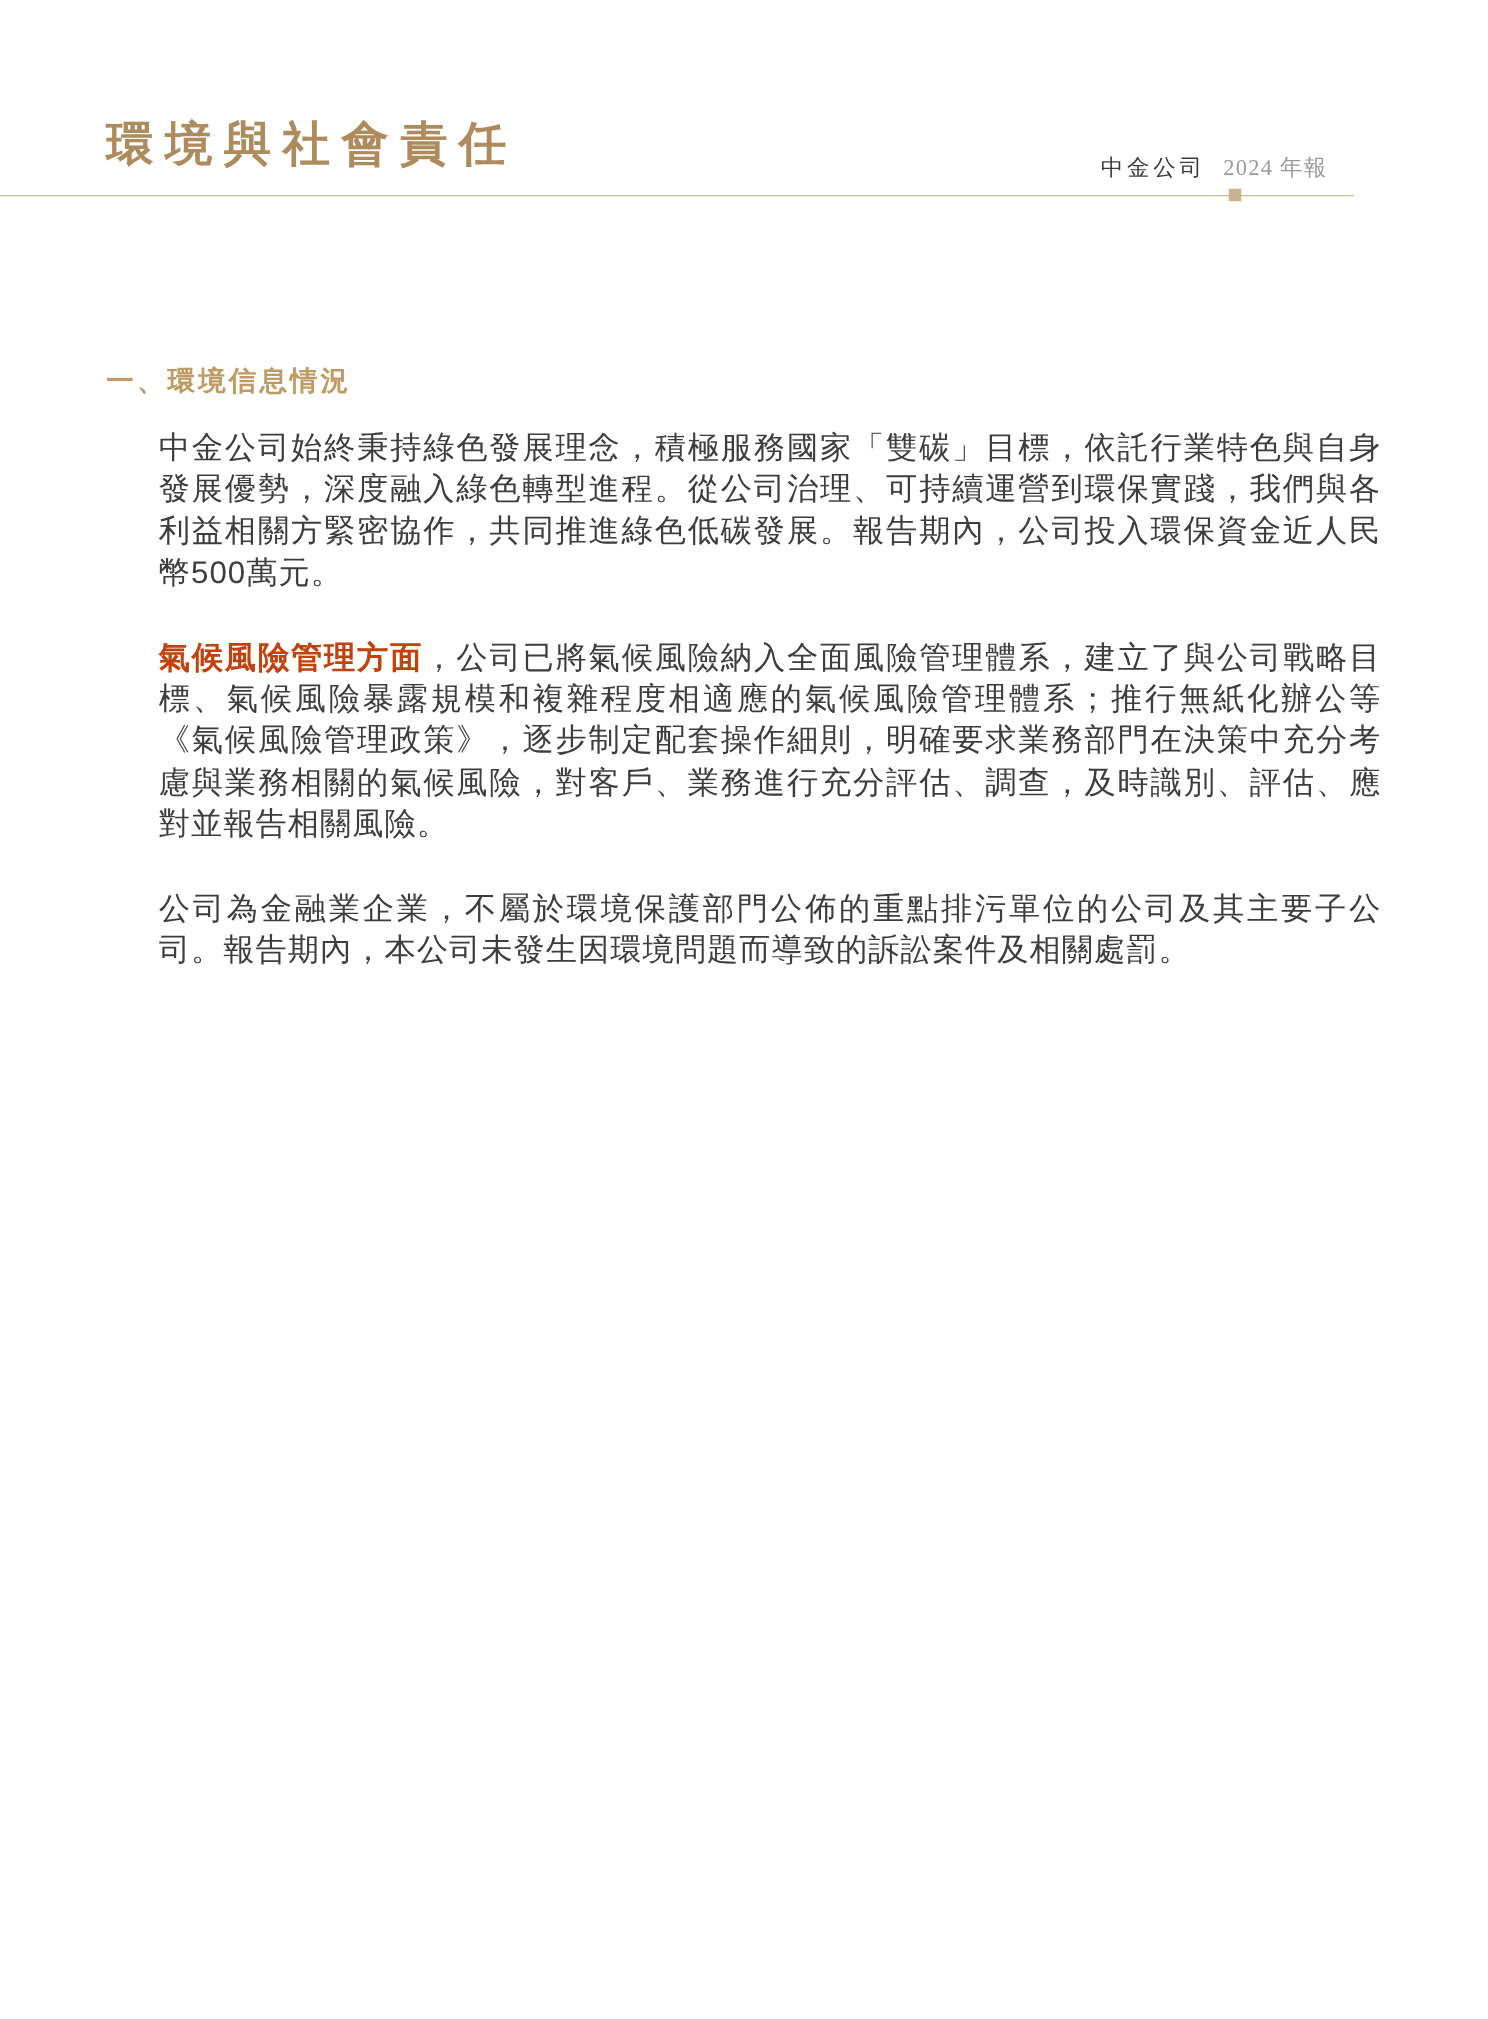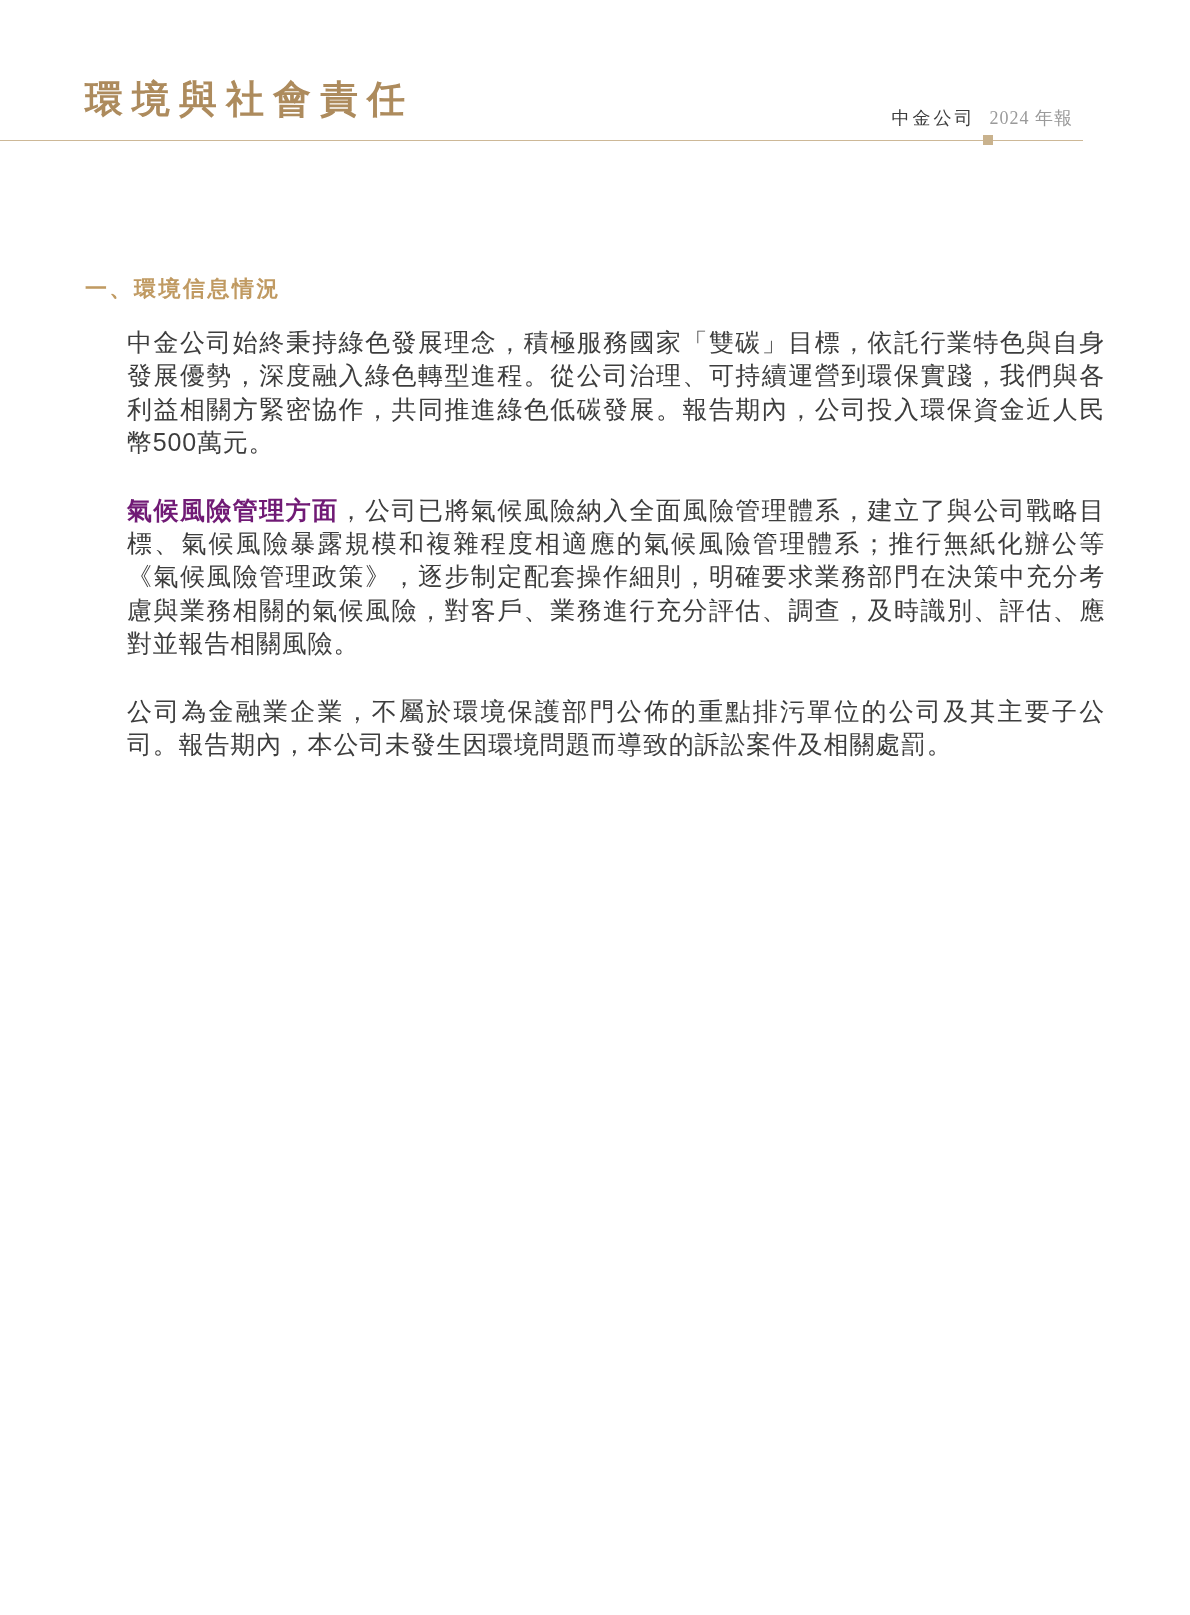--- a/index.html
+++ b/index.html
@@ -5,41 +5,41 @@
   * { margin: 0; padding: 0; box-sizing: border-box; }
   html, body { background: #ffffff; }
   body {
     font-family: "Liberation Sans", "DejaVu Sans", sans-serif;
     -webkit-font-smoothing: antialiased;
   }
   .page {
     position: relative;
     width: 1190px;
     height: 1337px;
-    margin: 0 auto;
+    margin: 16px auto;
     background: #ffffff;
     overflow: hidden;
   }
 
   
   .page-title {
     position: absolute;
     top: 74px;
     left: 85px;
     font-family: "Liberation Serif", "DejaVu Serif", serif;
     font-size: 38px;
     font-weight: 600;
     color: #ad8b5d;
     letter-spacing: 9px;
     white-space: nowrap;
   }
   .header-right {
     position: absolute;
     top: 106px;
-    right: 117px;
+    right: 128px;
     font-family: "Liberation Serif", "DejaVu Serif", serif;
     font-size: 18px;
     white-space: nowrap;
   }
   .header-company {
     color: #3c3c3c;
     letter-spacing: 3px;
     margin-right: 14px;
   }
   .header-edition {
@@ -84,21 +84,21 @@
   .body-paragraph {
     font-size: 25px;
     line-height: 33.4px;
     letter-spacing: 0.8px;
     color: #3d3d3d;
     text-align: justify;
     margin-bottom: 34px;
   }
   .body-paragraph .lead {
     font-weight: 700;
-    color: #701a75;
+    color: #c2410c;
   }
 
   
   .page-number {
     position: absolute;
     top: 1527px;
     right: 108px;
     font-family: "Liberation Serif", "DejaVu Serif", serif;
     font-size: 15px;
     color: #4c4c4c;

